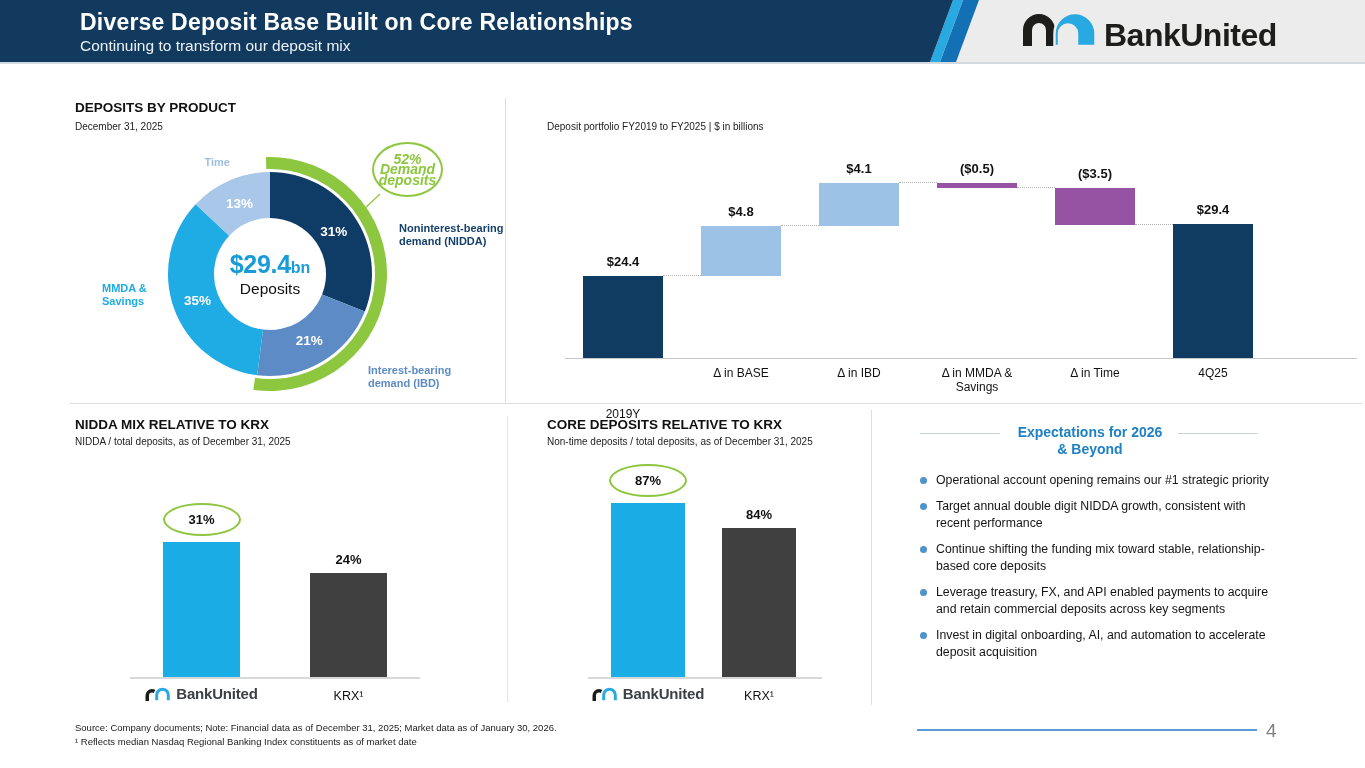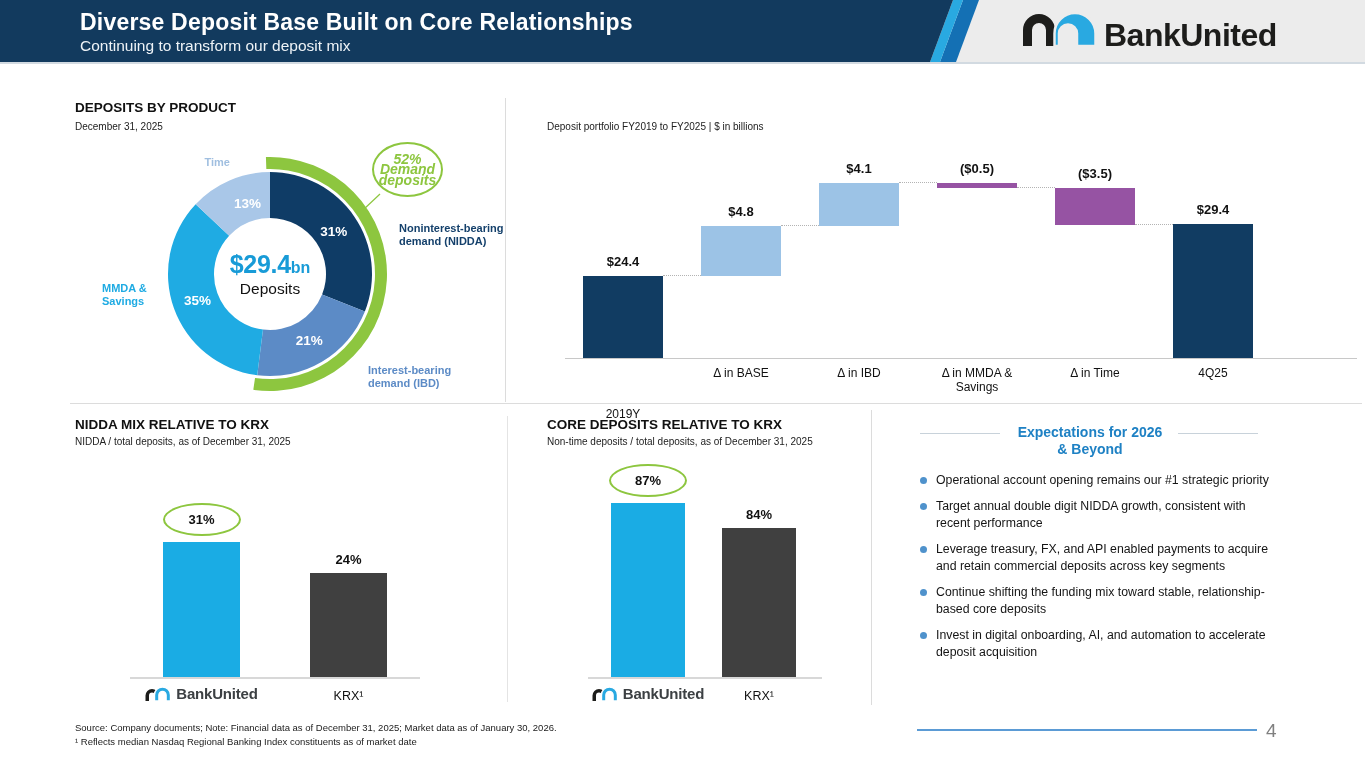--- a/index.html
+++ b/index.html
@@ -109,21 +109,21 @@
     <div>
       <span class="val">$29.4</span><span class="unit">bn</span>
     </div>
     <div class="lbl">Deposits</div>
   </div>
 
   <div id="charts-layer" class="abs" style="left:0;top:0;width:1365px;height:768px">
       <div class="pct-label" style="position: absolute; left: 333.685px; top: 230.72px;">31%</div>
       <div class="pct-label" style="position: absolute; left: 309.196px; top: 340.277px;">21%</div>
       <div class="pct-label" style="position: absolute; left: 197.552px; top: 300.083px;">35%</div>
-      <div class="pct-label" style="position: absolute; left: 239.42px; top: 203.333px; margin-left: 8px;">13%</div>
+      <div class="pct-label" style="position: absolute; left: 239.42px; top: 203.333px;">13%</div>
       <div style="position: absolute; left: 583px; top: 276.286px; width: 80px; height: 81.7143px; background: rgb(17, 60, 98);"></div>
       <div class="bar-val" style="position: absolute; left: 573px; top: 254.286px; width: 100px;">$24.4</div>
       <div class="x-label" style="position: absolute; left: 573px; top: 366px; width: 100px; margin-top: 41px;">2019Y</div>
       <div style="position: absolute; left: 663px; top: 275.286px; width: 38px; height: 0px; border-top: 1px dotted rgb(179, 179, 179);"></div>
       <div style="position: absolute; left: 701px; top: 226px; width: 80px; height: 50.2857px; background: rgb(156, 195, 230);"></div>
       <div class="bar-val" style="position: absolute; left: 691px; top: 204px; width: 100px;">$4.8</div>
       <div class="x-label" style="position: absolute; left: 691px; top: 366px; width: 100px;">Δ in BASE</div>
       <div style="position: absolute; left: 781px; top: 225px; width: 38px; height: 0px; border-top: 1px dotted rgb(179, 179, 179);"></div>
       <div style="position: absolute; left: 819px; top: 183.048px; width: 80px; height: 42.9524px; background: rgb(156, 195, 230);"></div>
       <div class="bar-val" style="position: absolute; left: 809px; top: 161.048px; width: 100px;">$4.1</div>
@@ -183,25 +183,25 @@
       <li>
         <span class="exp-dot"></span>
         <span>Operational account opening remains our #1 strategic priority</span>
       </li>
       <li>
         <span class="exp-dot"></span>
         <span>Target annual double digit NIDDA growth, consistent with recent performance</span>
       </li>
       <li>
         <span class="exp-dot"></span>
+        <span>Continue shifting the funding mix toward stable, relationship-based core deposits</span>
+      </li>
+      <li>
+        <span class="exp-dot"></span>
         <span>Leverage treasury, FX, and API enabled payments to acquire and retain commercial deposits across key segments</span>
-      </li>
-      <li>
-        <span class="exp-dot"></span>
-        <span>Continue shifting the funding mix toward stable, relationship-based core deposits</span>
       </li>
       <li>
         <span class="exp-dot"></span>
         <span>Invest in digital onboarding, AI, and automation to accelerate deposit acquisition</span>
       </li>
     </ul>
 
   <div class="abs foot-text" style="top:722px">Source: Company documents; Note: Financial data as of December 31, 2025; Market data as of January 30, 2026.</div>
   <div class="abs foot-text" style="top:736px">¹ Reflects median Nasdaq Regional Banking Index constituents as of market date</div>
   <div class="abs foot-line"></div>

